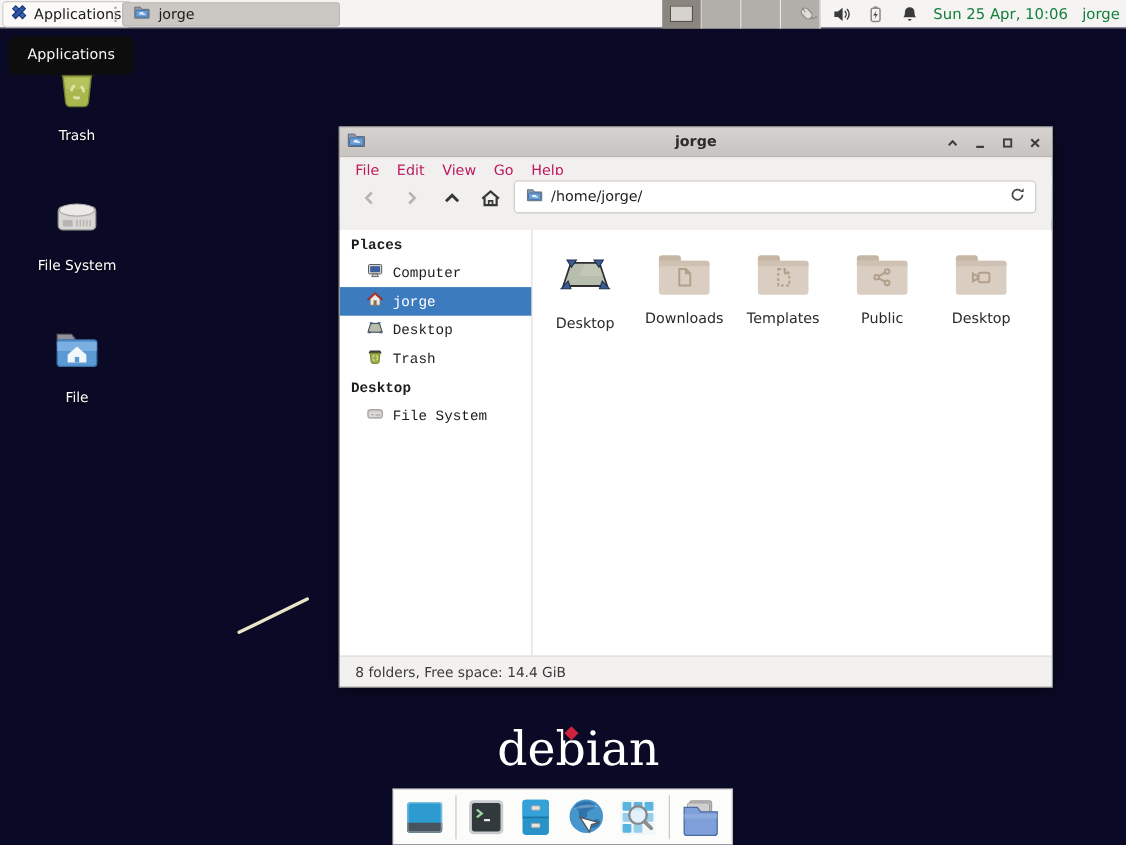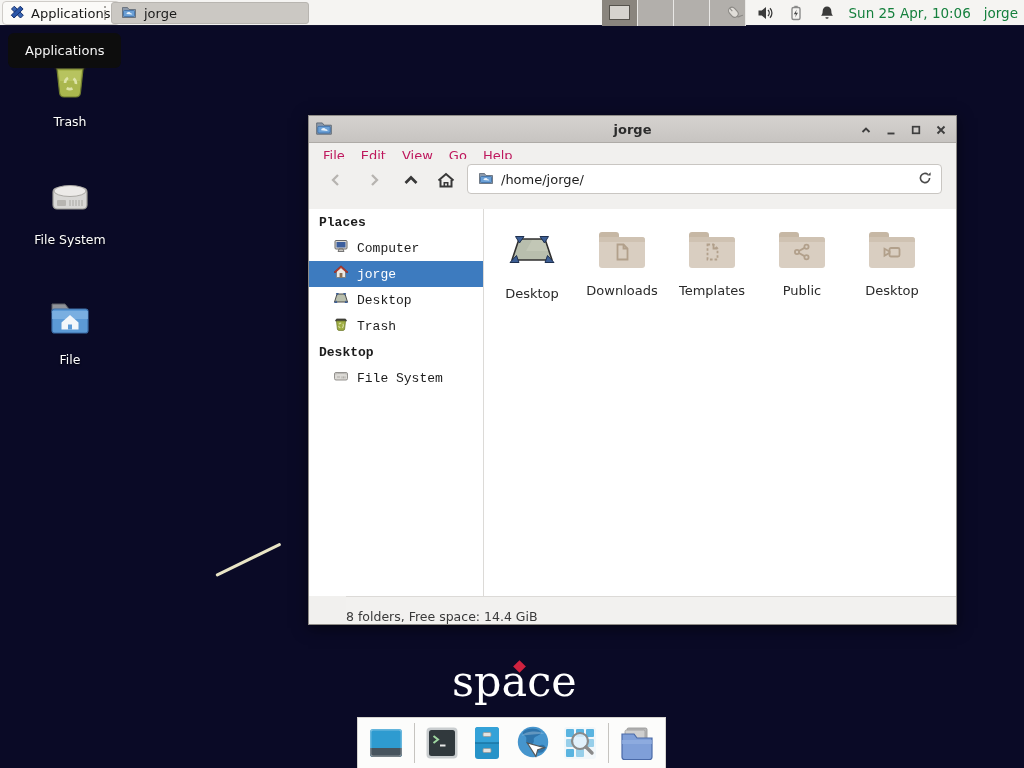--- a/index.html
+++ b/index.html
@@ -83,22 +83,22 @@
   .bfolder { position:relative; width:48px; height:48px; }
   .bfolder .tab { position:absolute; left:1px; top:6px; width:20px; height:8px; background:#c6b7a4;
                   border-radius:3px 3px 0 0; }
   .bfolder .body { position:absolute; left:1px; top:11px; width:46px; height:31px; background:#d9cec1;
                    border-radius:2px 3px 3px 3px; }
   .bfolder .body::before { content:""; position:absolute; left:0; top:0; right:0; height:5px;
                            background:#cfc2b2; border-radius:2px 3px 0 0; }
   .bfolder svg { position:absolute; left:13px; top:15px; }
 
   .statusbar { position:absolute; left:0; bottom:0; right:0; height:28px; background:#f2f1ef;
-               border-top:1px solid #dcdad7; display:flex; align-items:flex-end; padding-left:0;
-               font-size:12.5px; color:#3a3a3a;margin-left:37px; }
+               border-top:1px solid #dcdad7; display:flex; align-items:center; padding-left:14px;
+               font-size:12.5px; color:#3a3a3a; }
 
   
   #dock { position:absolute; left:357px; top:717px; width:309px; height:51px; background:#fcfcfb;
           border:1px solid #d6d4d0; border-bottom:none; display:flex; align-items:center; gap:9px;
           padding:0 9px; }
   .dock-sep { width:1px; height:40px; background:#c6c4c0; }
   .dock-item { width:38px; height:38px; display:flex; align-items:center; justify-content:center; }
 </style>
 </head>
 <body>
@@ -213,21 +213,21 @@
       <path d="M15.5 28.5l8.5-7.5 8.5 7.5v7h-17z" fill="#f4f7fa"></path>
       <rect x="22" y="30.5" width="4" height="5" fill="#5c9ad6"></rect>
     </svg>
   </span>
   <span class="lbl">File</span>
 </div>
 
 <div id="desk-line"></div>
 
 <div id="logo">
-  <span>space</span>
+  <span>debian</span>
   <span class="dot-mask"></span>
   <span class="dot"></span>
 </div>
 
 <div id="win">
   <div class="titlebar">
     <span class="t-icon">
       <svg width="18" height="18" viewBox="0 0 16 16">
         <path d="M1.5 3.5h5l1.5 2h6.5v8H1.5z" fill="#8b99ab" stroke="#5c6672" stroke-width="0.8"></path>
         <rect x="2.5" y="6.5" width="11" height="6" rx="1" fill="#6ba0d6" stroke="#3c6ea8" stroke-width="0.8"></rect>

